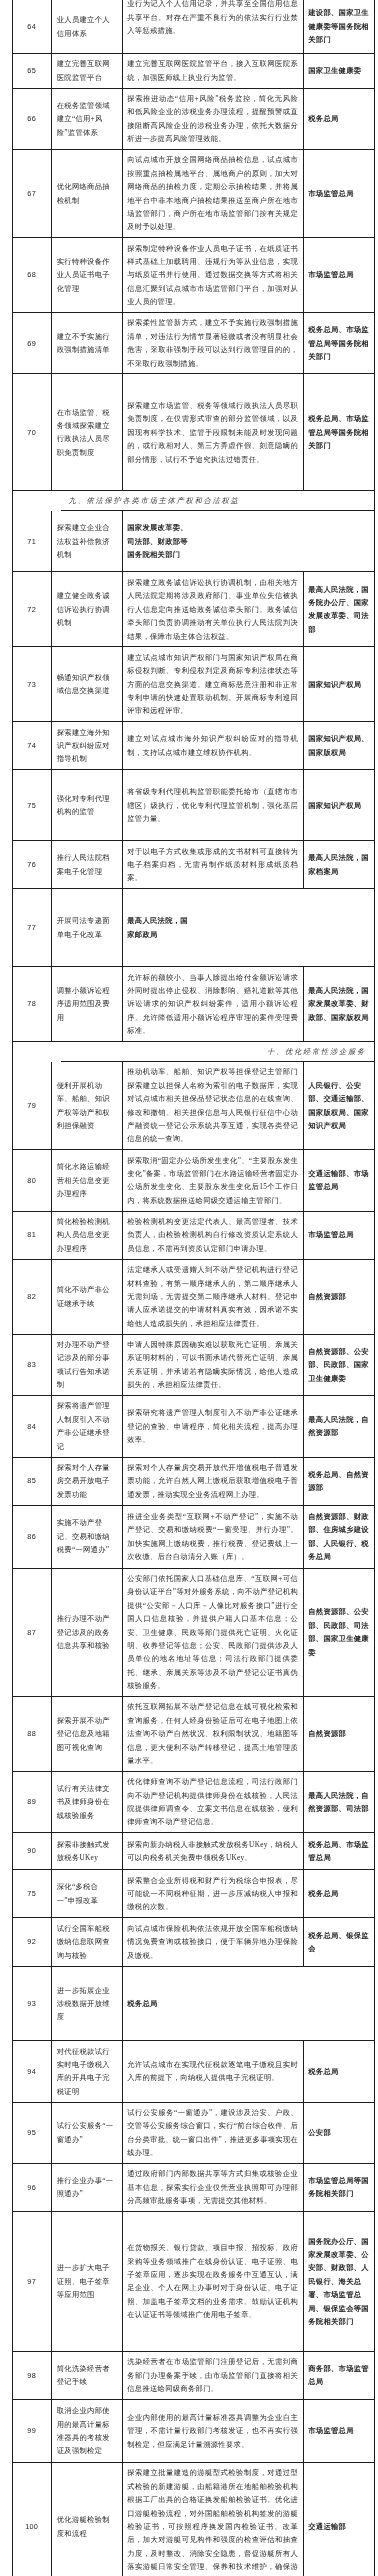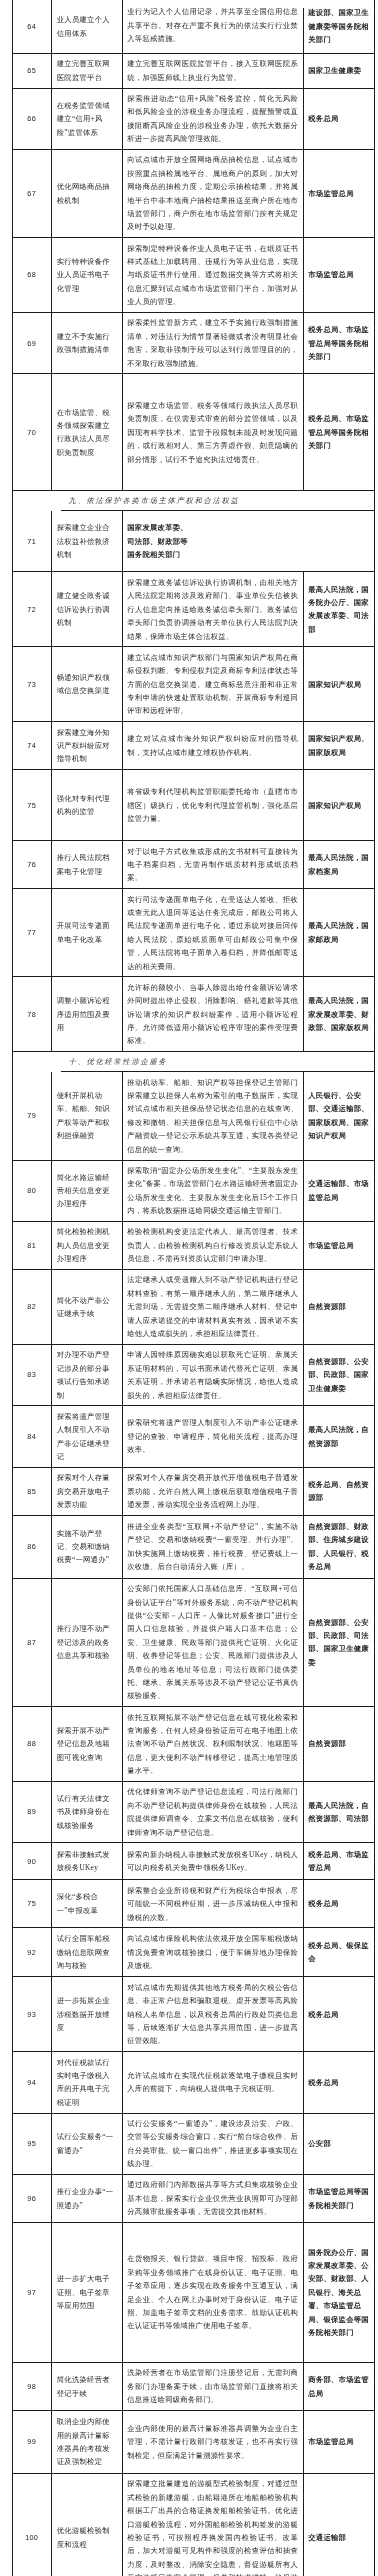--- a/index.html
+++ b/index.html
@@ -31,21 +31,21 @@
   .cell:last-child{border-right:none;font-weight:bold;}
   .c-no{width:39px;justify-content:center;flex:0 0 auto;}
   .c-task{width:71px;padding:3.4px 5px;flex:0 0 auto;}
   .c-desc{width:181px;padding:3.4px 4.5px;flex:0 0 auto;}
   .c-dept{width:73px;padding:3.4px 4.5px;flex:0 0 auto;}
   .txt{letter-spacing:0.3px;word-break:break-all;}
   .c-desc .txt{text-align:justify;text-justify:inter-ideograph;}
   .c-no .txt{font-family:Liberation Sans, sans-serif;}
   
   .row.clipped{overflow:hidden;}
-  .row.clipped .c-desc{align-items:flex-start;margin-top:8px;}
+  .row.clipped .c-desc{align-items:flex-start;}
   .row.clipped .c-desc .txt{margin-top:-6.1px;}
   
   .row.section{
     display:block;
     padding:2.8px 7.8px 2.8px 7.8px;
     font-size:7.3px;
     line-height:13.4px;
     font-style:italic;
     color:#3b3b3b;
     margin-left:48px;
@@ -239,42 +239,39 @@
           <span class="txt">最高人民法院，国家档案局</span>
         </div>
   </div>
       <div class="row" style="min-height: 78px;">
     <div class="cell c-no">
           <span class="txt">77</span>
         </div>
     <div class="cell c-task">
           <span class="txt">开展司法专递面单电子化改革</span>
         </div>
-    <div class="cell c-desc">
-          <span class="txt">实行司法专递面单电子化，在受送达人签收、拒收或查无此人退回等送达任务完成后，邮政公司将人民法院专递面单进行电子化，通过系统对接后回传给人民法院，原始纸质面单可由邮政公司集中保管，人民法院将电子面单入卷归档，并降低邮寄送达的相关费用。</span>
-        </div>
     <div class="cell c-dept">
           <span class="txt">最高人民法院，国家邮政局</span>
         </div>
   </div>
       <div class="row" style="min-height: 61px;">
     <div class="cell c-no">
           <span class="txt">78</span>
         </div>
     <div class="cell c-task">
           <span class="txt">调整小额诉讼程序适用范围及费用</span>
         </div>
     <div class="cell c-desc">
           <span class="txt">允许标的额较小、当事人除提出给付金额诉讼请求外同时提出停止侵权、消除影响、赔礼道歉等其他诉讼请求的知识产权纠纷案件，适用小额诉讼程序。允许降低适用小额诉讼程序审理的案件受理费标准。</span>
         </div>
     <div class="cell c-dept">
           <span class="txt">最高人民法院，国家发展改革委、财政部、国家版权局</span>
         </div>
   </div>
-      <div class="row section" style="min-height: 19.6px;">
+      <div class="row section" style="min-height: 19.6px; text-align: right;">
     <span class="section-label">十、优化经常性涉企服务</span>
   </div>
       <div class="row" style="min-height: 87px;">
     <div class="cell c-no">
           <span class="txt">79</span>
         </div>
     <div class="cell c-task">
           <span class="txt">便利开展机动车、船舶、知识产权等动产和权利担保融资</span>
         </div>
     <div class="cell c-desc">
@@ -465,23 +462,20 @@
     <div class="cell c-dept">
           <span class="txt">税务总局、银保监会</span>
         </div>
   </div>
       <div class="row" style="min-height: 74px;">
     <div class="cell c-no">
           <span class="txt">93</span>
         </div>
     <div class="cell c-task">
           <span class="txt">进一步拓展企业涉税数据开放维度</span>
-        </div>
-    <div class="cell c-desc">
-          <span class="txt">对试点城市先期提供其他地方税务局的欠税公告信息、非正常户信息和骗取退税、虚开发票等高风险纳税人名单信息，以及税务总局的行政处罚类信息等，后续逐渐扩大信息共享共用范围，进一步提高征管效能。</span>
         </div>
     <div class="cell c-dept">
           <span class="txt">税务总局</span>
         </div>
   </div>
       <div class="row" style="min-height: 47px;">
     <div class="cell c-no">
           <span class="txt">94</span>
         </div>
     <div class="cell c-task">

